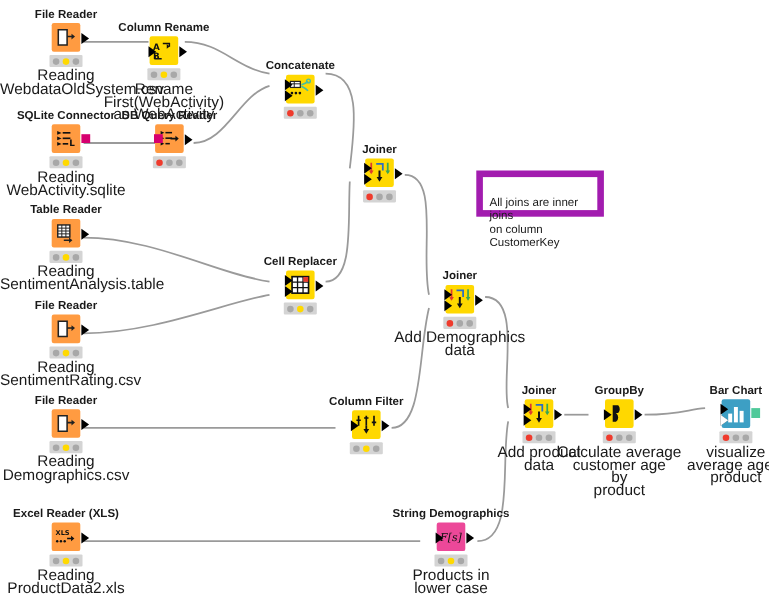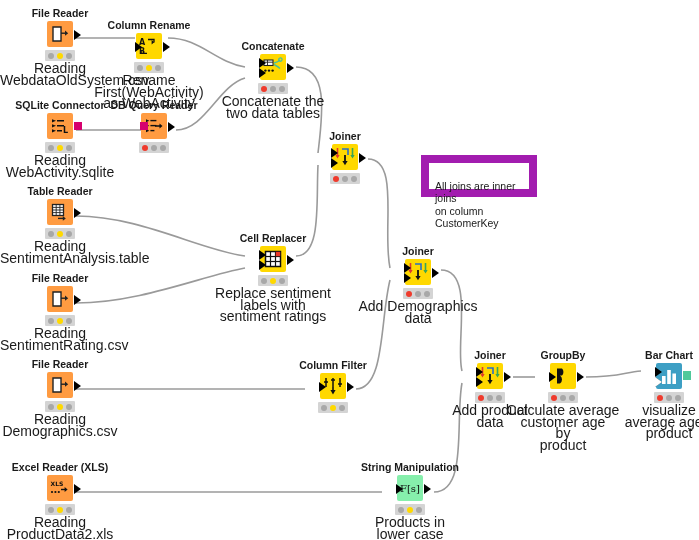--- a/index.html
+++ b/index.html
@@ -105,28 +105,29 @@
   .node-desc {
     margin-top: 2px;
     font-size: 14px;
     line-height: 11.5px;
     color: #1a1a1a;
     white-space: pre-line;
   }
   .annotation {
     position: absolute;
     background: #ffffff;
-    border: 8px solid #a21caf;
+    border: 6px solid #a21caf;
     box-sizing: border-box;
     padding: 4px 6px;
     font-size: 10.5px;
     line-height: 12.5px;
     color: #1a1a1a;
     white-space: pre-line;
     text-align: left;
+    margin-left: 12px;
   }
   .icon-svg { display:block; }
 </style>
 </head>
 <body>
 
 <div id="canvas">
 
   <svg id="edges" viewBox="0 0 699 540" xmlns="http://www.w3.org/2000/svg">
       <path d="M 76,38 C 100,38 112,38 135,38" fill="none" stroke="#9a9a9a" stroke-width="1.6"></path>
@@ -332,21 +333,21 @@
           <div class="port port-tri-out" style="top: 9px; left: 74px;"></div>
         </div>
         <div class="status">
           <span class="led"></span>
           <span class="led on-yellow"></span>
           <span class="led"></span>
         </div>
         <div class="node-desc">Reading
 ProductData2.xls</div>
       </div>
-      <div class="node" style="left: 273px; top: 40px;">
+      <div class="node" style="left: 273px; top: 54px;">
         <div class="node-title">Concatenate</div>
         <div class="node-body">
           <div class="node-icon" style="background: rgb(255, 216, 0);">
             <svg class="icon-svg" width="22" height="20" viewBox="0 0 22 20">
               <rect x="2" y="3" width="9" height="5.5" fill="#fff" stroke="#222" stroke-width="1.1"></rect>
               <line x1="2" y1="5.2" x2="11" y2="5.2" stroke="#222" stroke-width="0.9"></line>
               <line x1="5.5" y1="3" x2="5.5" y2="8.5" stroke="#222" stroke-width="0.9"></line>
               <path d="M12 6 q4 -1 6 -3" stroke="#4bbf9a" stroke-width="1.5" fill="none"></path>
               <circle cx="18.4" cy="2.6" r="1.7" fill="none" stroke="#4bbf9a" stroke-width="1.3"></circle>
               <path d="M12 7.5 q4 2 6 4" stroke="#4bbf9a" stroke-width="1.5" fill="none"></path>
@@ -359,22 +360,20 @@
           </div>
           <div class="port port-tri-in" style="top: 4px; left: 46px;"></div>
           <div class="port port-tri-in" style="top: 14px; left: 46px;"></div>
           <div class="port port-tri-out" style="top: 9px; left: 74px;"></div>
         </div>
         <div class="status">
           <span class="led on-red"></span>
           <span class="led"></span>
           <span class="led"></span>
         </div>
-        <div class="node-desc">Concatenate the
-two data tables</div>
       </div>
       <div class="node" style="left: 345px; top: 130px;">
         <div class="node-title">Joiner</div>
         <div class="node-body">
           <div class="node-icon" style="background: rgb(255, 216, 0);">
             <svg class="icon-svg" width="22" height="22" viewBox="0 0 22 22">
               <path d="M3.5 2 v9" stroke="#e03b2d" stroke-width="1.6" fill="none"></path>
               <path d="M1.4 9 l2.1 3.4 l2.1 -3.4 z" fill="#e03b2d"></path>
               <path d="M18.5 2 v9" stroke="#3aa655" stroke-width="1.6" fill="none"></path>
               <path d="M16.4 9 l2.1 3.4 l2.1 -3.4 z" fill="#3aa655"></path>
@@ -410,23 +409,20 @@
           </div>
           <div class="port port-tri-in" style="top: 4px; left: 46px;"></div>
           <div class="port port-tri-in" style="top: 14px; left: 46px;"></div>
           <div class="port port-tri-out" style="top: 9px; left: 74px;"></div>
         </div>
         <div class="status">
           <span class="led"></span>
           <span class="led on-yellow"></span>
           <span class="led"></span>
         </div>
-        <div class="node-desc">Replace sentiment
-labels with
-sentiment ratings</div>
       </div>
       <div class="node" style="left: 418px; top: 245px;">
         <div class="node-title">Joiner</div>
         <div class="node-body">
           <div class="node-icon" style="background: rgb(255, 216, 0);">
             <svg class="icon-svg" width="22" height="22" viewBox="0 0 22 22">
               <path d="M3.5 2 v9" stroke="#e03b2d" stroke-width="1.6" fill="none"></path>
               <path d="M1.4 9 l2.1 3.4 l2.1 -3.4 z" fill="#e03b2d"></path>
               <path d="M18.5 2 v9" stroke="#3aa655" stroke-width="1.6" fill="none"></path>
               <path d="M16.4 9 l2.1 3.4 l2.1 -3.4 z" fill="#3aa655"></path>
@@ -537,23 +533,23 @@
         <div class="status">
           <span class="led on-red"></span>
           <span class="led"></span>
           <span class="led"></span>
         </div>
         <div class="node-desc">visualize
 average age v
 product</div>
       </div>
       <div class="node" style="left: 410px; top: 461px;">
-        <div class="node-title">String Manipulation</div>
-        <div class="node-body">
-          <div class="node-icon" style="background: #86efac;">
+        <div class="node-title">String Demographics</div>
+        <div class="node-body">
+          <div class="node-icon" style="background: #ec4899; font-style: italic;">
             <svg class="icon-svg" width="24" height="18" viewBox="0 0 24 18">
               <text x="2" y="13" font-family="DejaVu Serif, serif" font-size="10" fill="#111">F[s]</text>
             </svg>
           </div>
           <div class="port port-tri-in" style="top: 9px; left: 46px;"></div>
           <div class="port port-tri-out" style="top: 9px; left: 74px;"></div>
         </div>
         <div class="status">
           <span class="led"></span>
           <span class="led on-yellow"></span>

